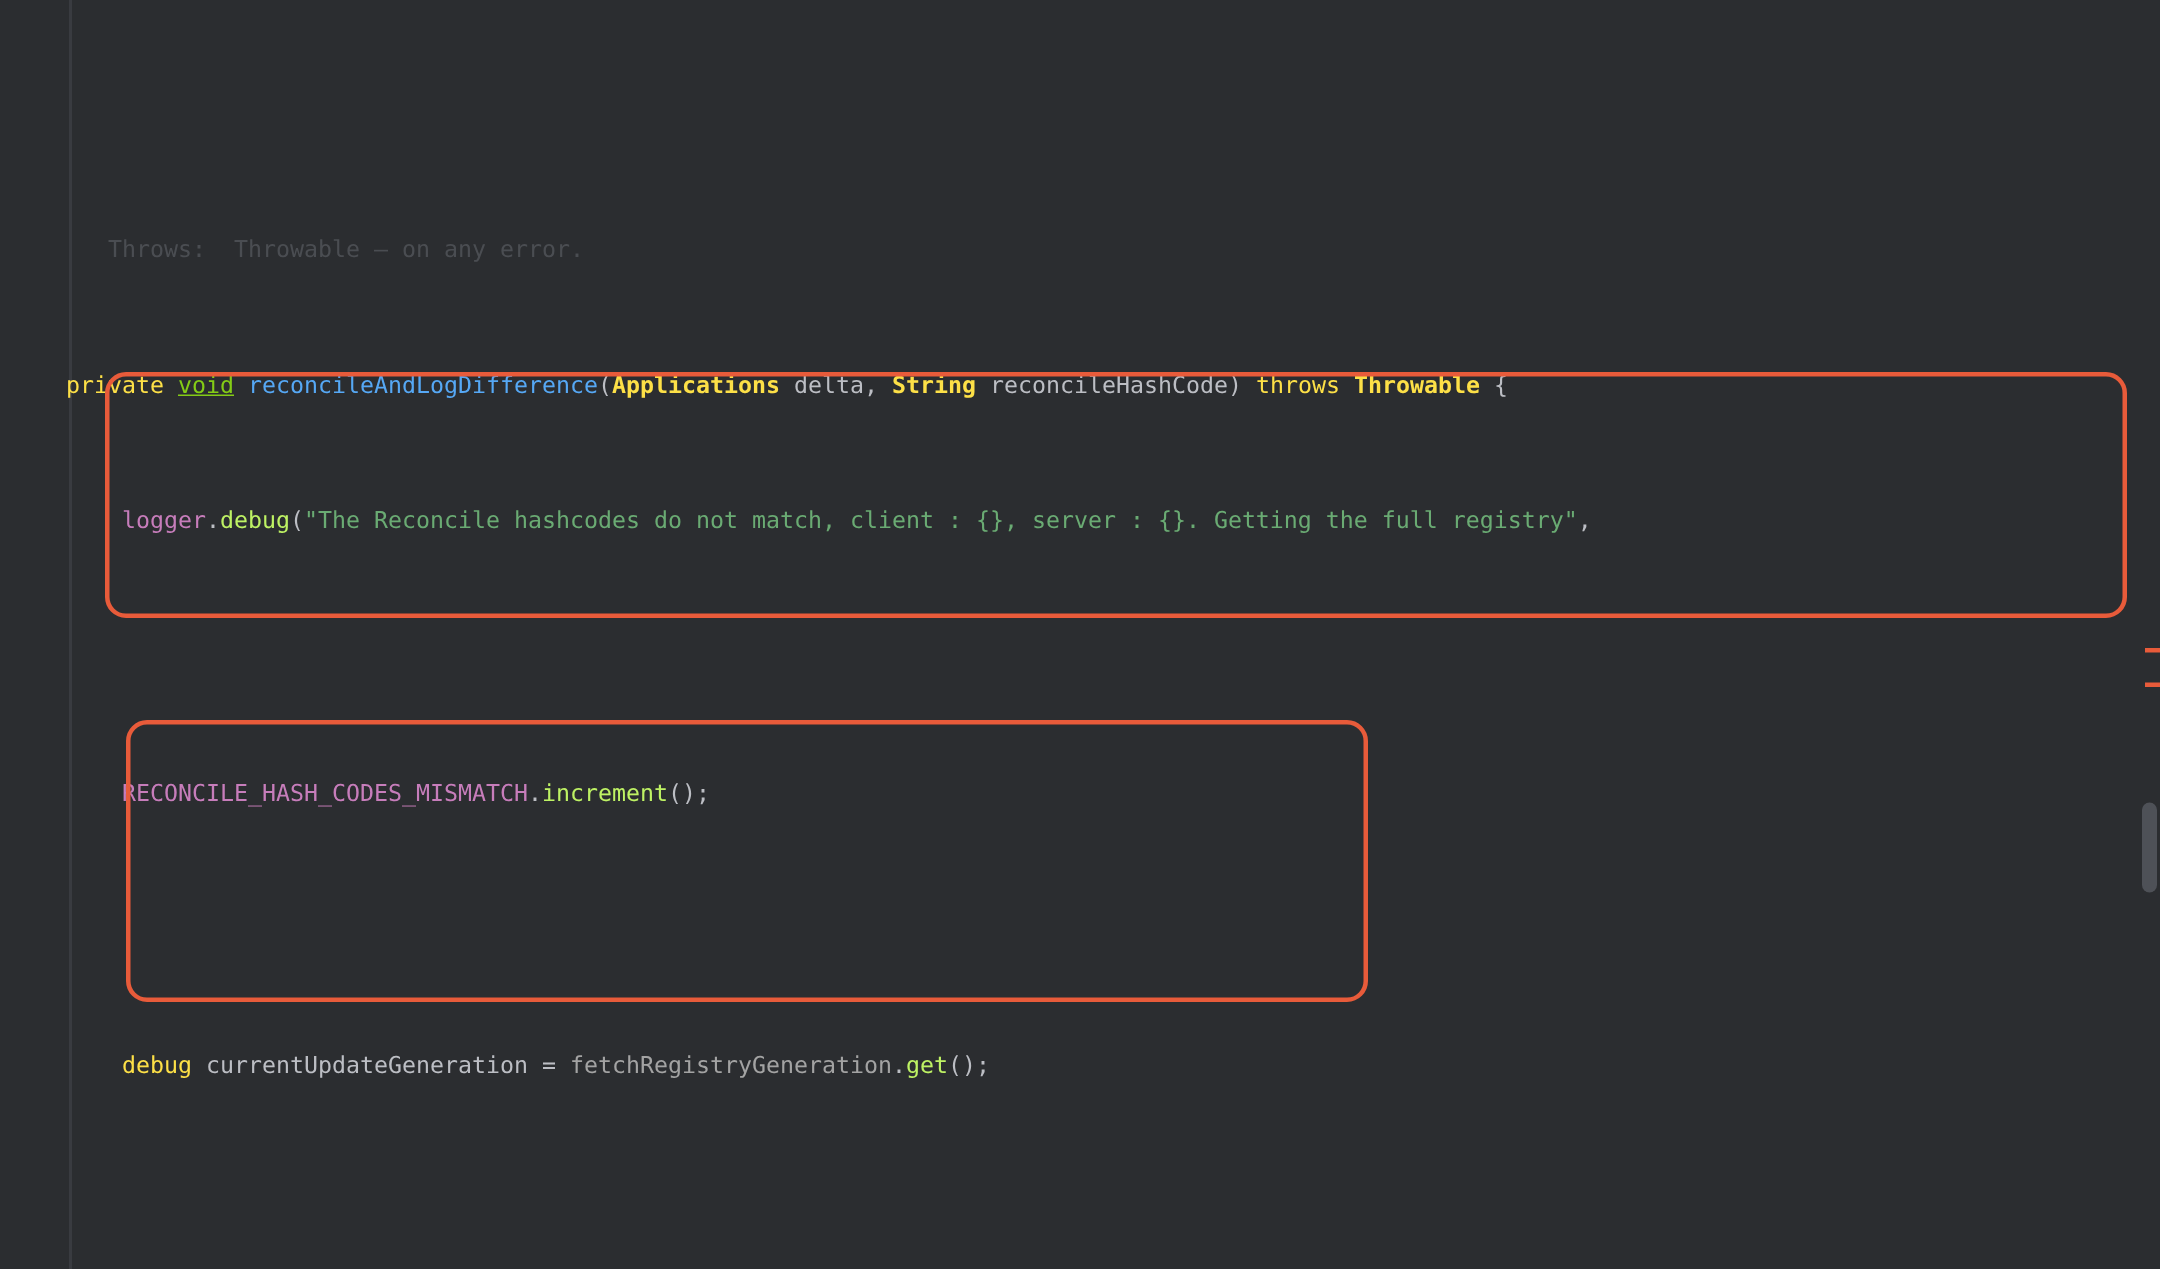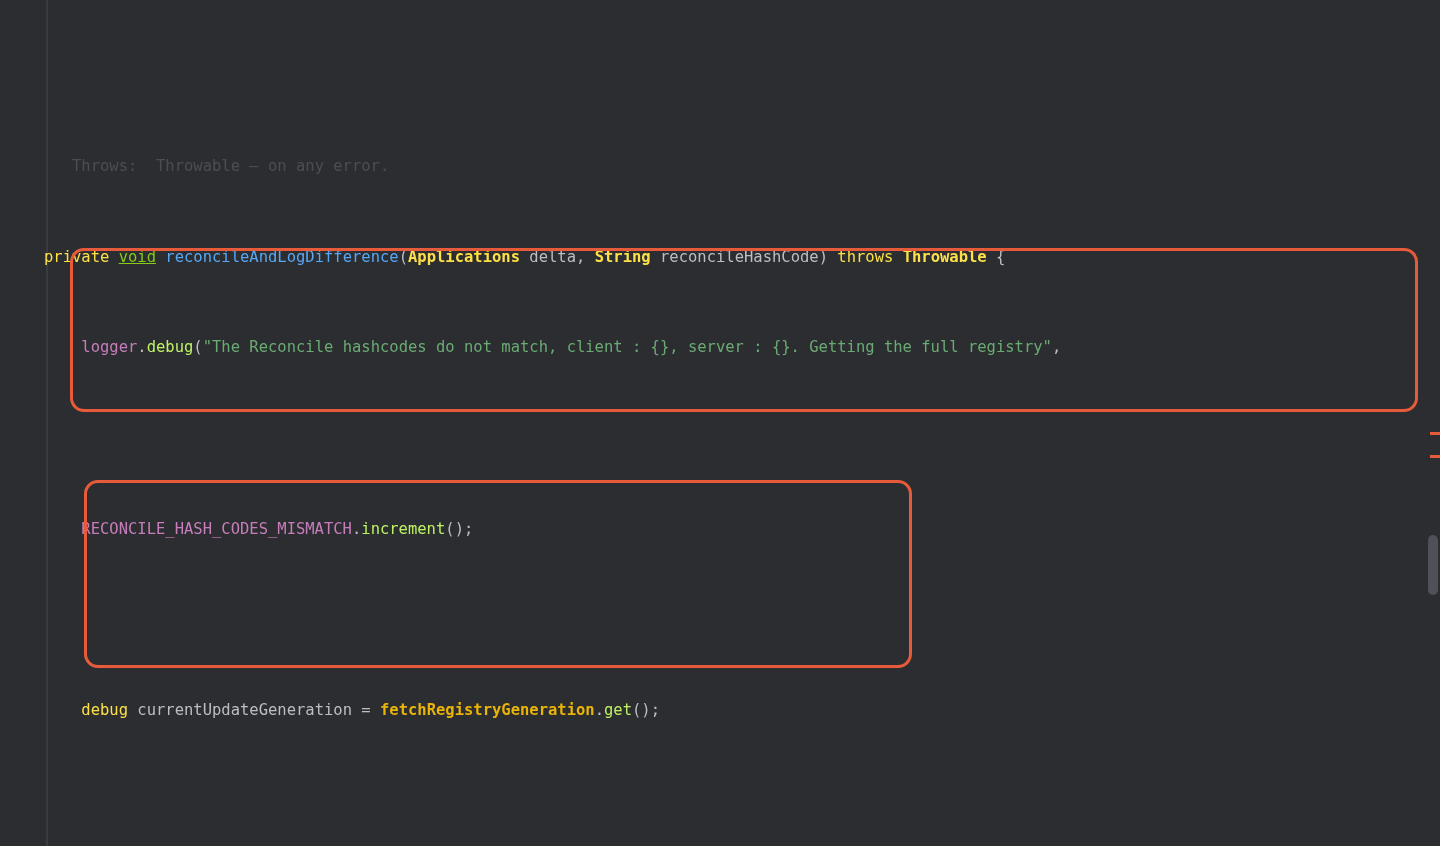--- a/index.html
+++ b/index.html
@@ -31,21 +31,21 @@
   position: relative;
   padding-left: 34px;
 }
 .line { display: block; position: relative; }
 .kw { color: #fde047; }
 .kw-void { color: #84cc16; text-decoration: underline; }
 .method-decl { color: #56a8f5; margin-top: 33px; }
 .type { color: #fde047; font-weight: bold; }
 .param { color: #bcbec4; }
 .ident { color: #bcbec4; }
-.field { color: #eab308; font-weight: bold; }
+.field { color: #a3a3a3; }
 .field-it { color: #c77dbb; }
 .method { color: #bef264; }
 .str { color: #6aab73; }
 .punct { color: #bcbec4; }
 .dimmed { opacity: 0.35; color: #868a91; }
 
 .highlight-box {
   position: absolute;
   border: 3px solid #e85b3a;
   border-radius: 14px;

